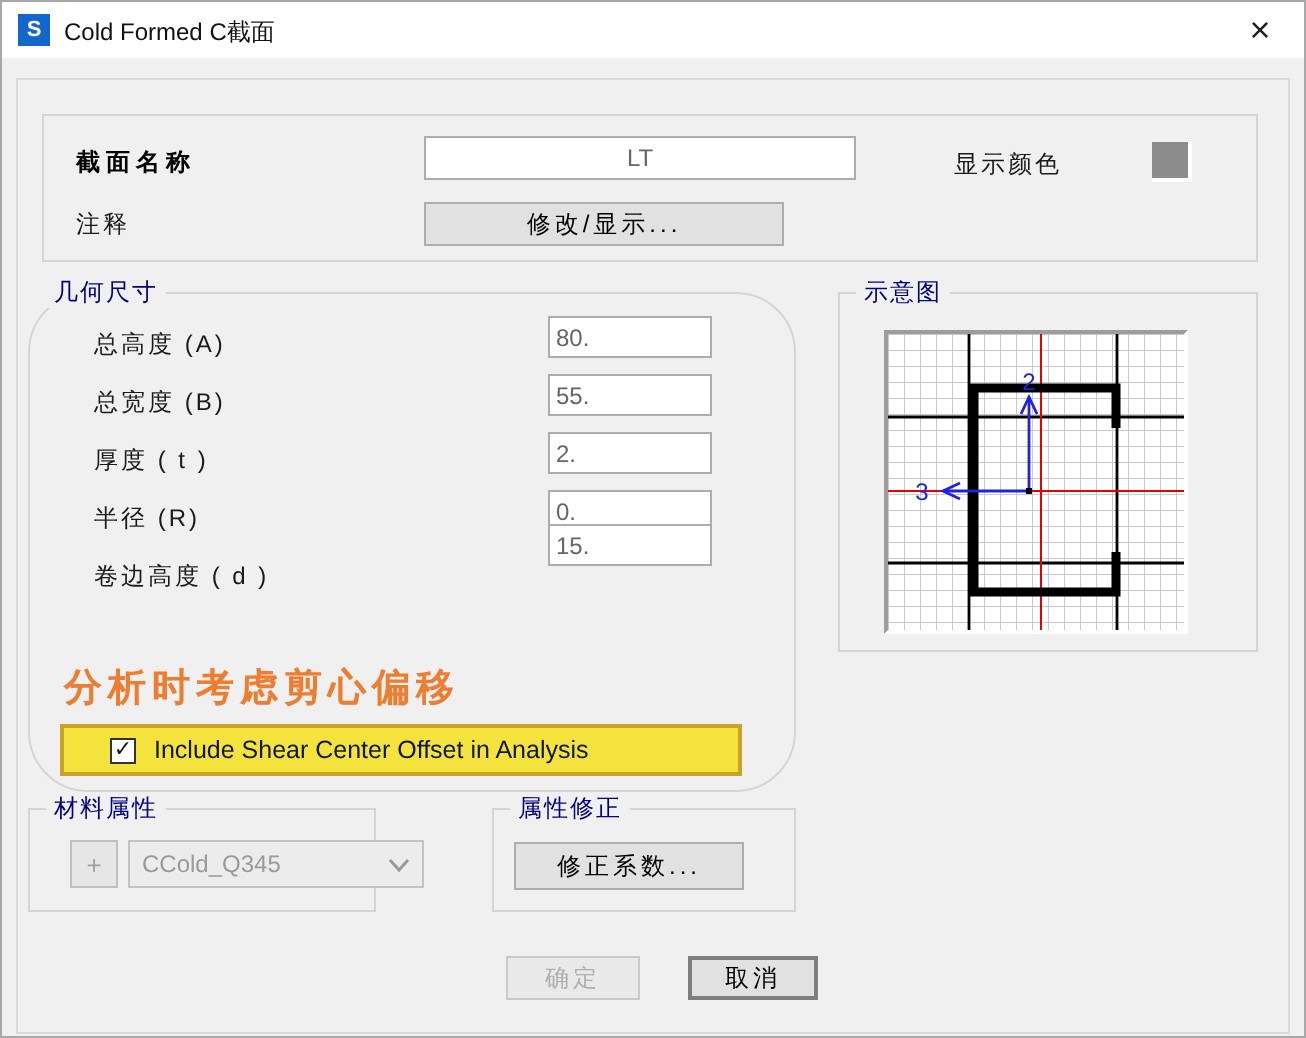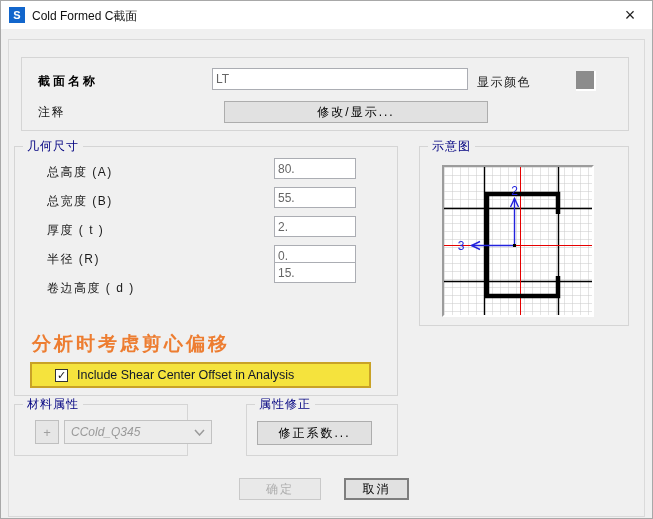--- a/index.html
+++ b/index.html
@@ -67,21 +67,21 @@
     font-size:11px; color:#111; line-height:11px;
   }
   .cbx-label { font-size:12.5px; color:#0f172a; margin-left:9px; white-space:nowrap; }
   .canvas-frame {
     position:absolute; left:441px; top:164px; width:152px; height:152px;
     border:2px solid; border-color:#9c9c9c #ffffff #ffffff #9c9c9c; background:#fff;
   }
   .combo {
     position:absolute; background:#ececec; border:1px solid #c2c2c2;
     display:flex; align-items:center; font-size:12px; color:#9a9a9a;
-    padding:0 6px; justify-content:space-between;font-style:italic;
+    padding:0 6px; justify-content:space-between;
   }
   .plus-btn {
     position:absolute; background:#e6e6e6; border:1px solid #bfbfbf;
     color:#9f9f9f; font-size:13px; display:flex; align-items:center; justify-content:center;
   }
 </style>
 </head>
 <body>
 
 <div class="window">
@@ -89,28 +89,28 @@
   <div class="titlebar">
     <div class="app-icon" style="background-color: rgb(18, 102, 204);">S</div>
     <div class="title-text">Cold Formed C截面</div>
     <div class="close-btn">×</div>
   </div>
 
   <div class="outer-frame"></div>
 
   <div class="group" style="left:20px; top:56px; width:608px; height:74px;">
     <div class="lbl lbl-bold" style="left:16px; top:15px;">截面名称</div>
-    <input class="tin" style="left: 190px; top: 10px; width: 256px; height: 22px;" value="LT">
+    <input class="tin" style="left: 190px; top: 10px; width: 216px; height: 22px; text-align: center;" value="LT">
     <div class="lbl" style="left:455px; top:16px;">显示颜色</div>
     <div class="swatch" style="left: 554px; top: 13px; background-color: rgb(140, 140, 140);"></div>
     <div class="lbl" style="left:16px; top:46px;">注释</div>
-    <div class="btn" style="left:202px; top:43px; width:264px; height:22px;">修改/显示...</div>
+    <div class="btn" style="left:190px; top:43px; width:180px; height:22px;">修改/显示...</div>
   </div>
 
-  <div class="group" style="left:13px; top:145px; width:384px; height:250px;">
+  <div class="group" style="left:13px; top:145px; width:384px; height:250px;border-radius:30px;">
     <div class="group-title">几何尺寸</div>
 
     <div class="lbl" style="left:32px; top:17px;">总高度 (A)</div>
     <input class="tin" style="left: 259px; top: 11px; width: 82px; height: 21px;" value="80.">
 
     <div class="lbl" style="left:32px; top:46px;">总宽度 (B)</div>
     <input class="tin" style="left: 259px; top: 40px; width: 82px; height: 21px;" value="55.">
 
     <div class="lbl" style="left:32px; top:75px;">厚度 ( t )</div>
     <input class="tin" style="left: 259px; top: 69px; width: 82px; height: 21px;" value="2.">
@@ -166,16 +166,16 @@
         <path d="M1,1 L5.5,6 L10,1" fill="none" stroke="#9a9a9a" stroke-width="1.5"></path>
       </svg>
     </div>
   </div>
 
   <div class="group" style="left:245px; top:403px; width:152px; height:52px;">
     <div class="group-title">属性修正</div>
     <div class="btn" style="left:10px; top:16px; width:115px; height:24px;">修正系数...</div>
   </div>
 
-  <div class="btn btn-disabled" style="left:238px; top:477px; width:82px; height:22px;">确定</div>
+  <div class="btn btn-disabled" style="left:252px; top:477px; width:67px; height:22px;">确定</div>
   <div class="btn cancel-focus" style="left:343px; top:477px; width:65px; height:22px;">取消</div>
 
 </div>
 
 </body></html>

